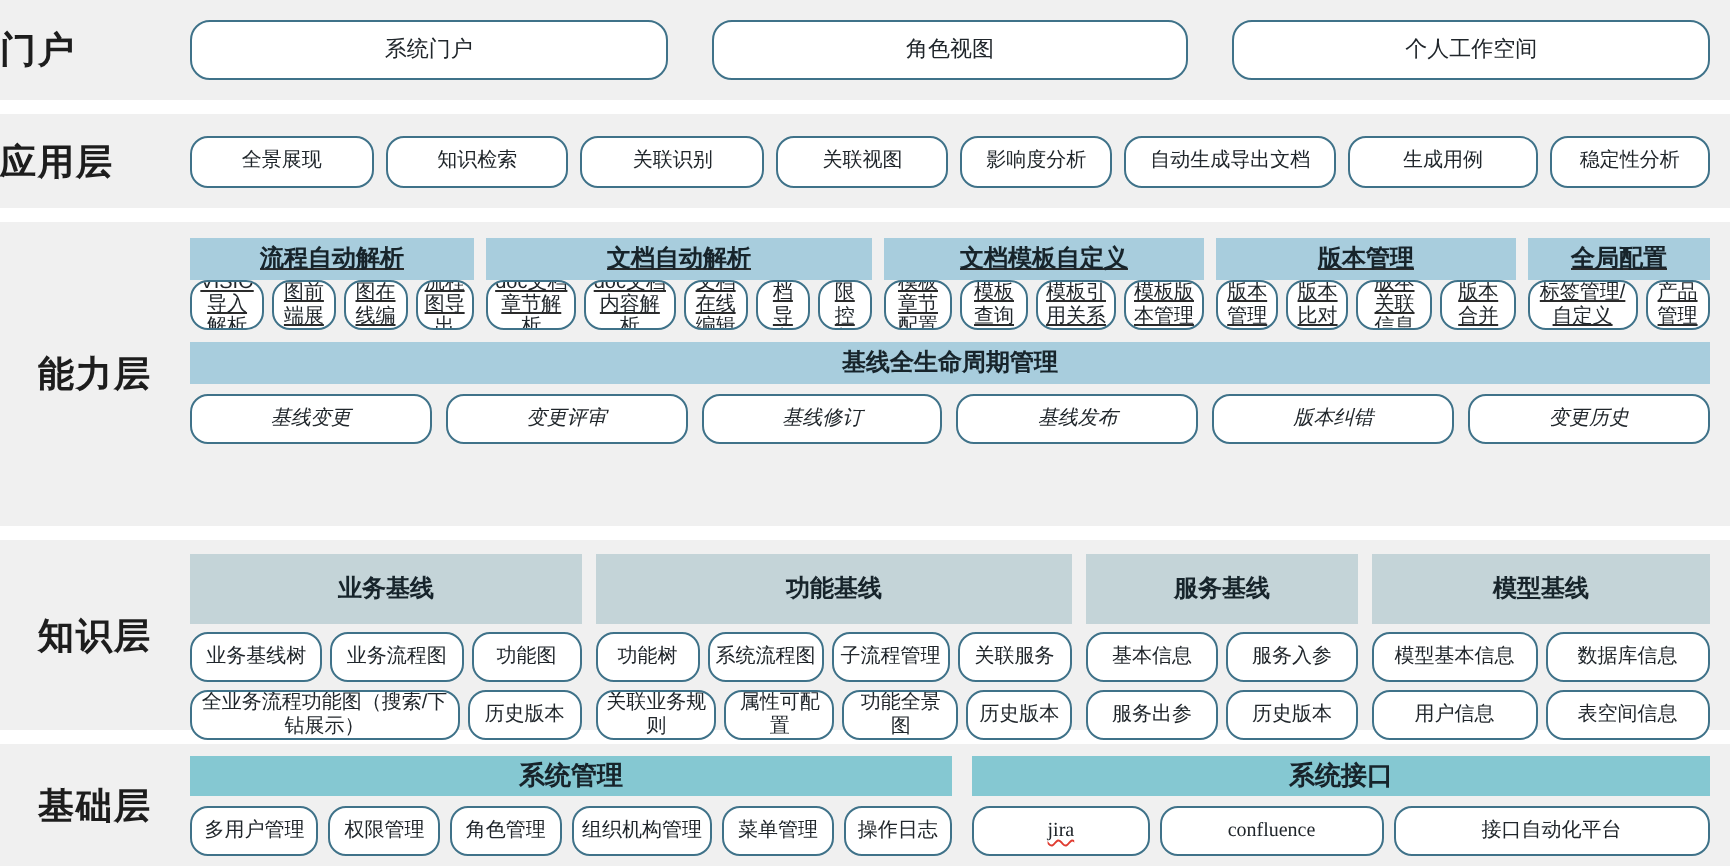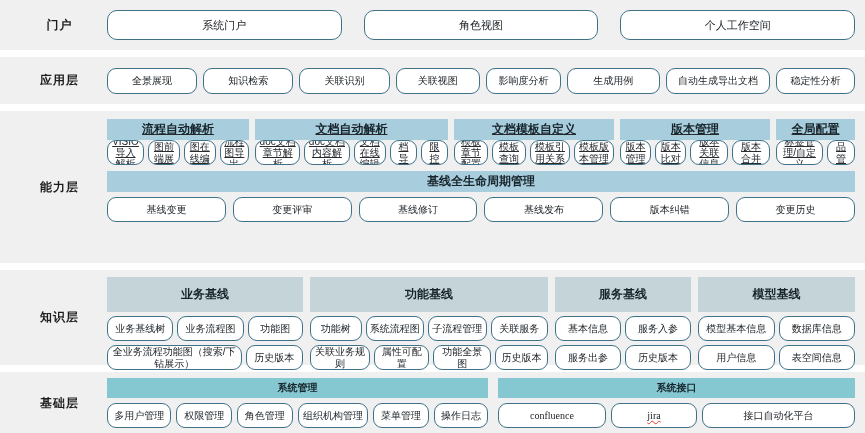--- a/index.html
+++ b/index.html
@@ -23,27 +23,25 @@
   .layer-row {
     position: relative;
     display: flex;
     align-items: center;
     background: #f0f0f0;
     box-sizing: border-box;
   }
   .layer-label {
     width: 95px;
     flex: 0 0 95px;
-    text-align: center;
     font-weight: bold;
-    font-size: 12px;
+    font-size: 18px;
     letter-spacing: 1px;
     color: #1d1d1d;
     user-select: none;
-    padding-left: 12px;
   }
   .layer-body {
     flex: 1 1 auto;
     padding-right: 10px;
     box-sizing: border-box;
   }
   .row-gap { height: 7px; background: #ffffff; }
 
   
   .pill {
@@ -91,21 +89,21 @@
   .grp-line .pill { height: 25px; }
 
   .life-block { display: flex; flex-direction: column; gap: 5px; }
   .life-head {
     background: #a8cddd;
     height: 21px;
     display: flex; align-items: center; justify-content: center;
     font-size: 12px; font-weight: bold; color: #17242b;
   }
   .life-line { display: flex; gap: 7px; }
-  .life-line .pill { height: 25px; flex: 1 1 0; }
+  .life-line .pill { height: 25px; flex: 1 1 0; font-style: italic; }
 
   
   .know-row { height: 95px; align-items: stretch; }
   .know-row .layer-label { display: flex; align-items: center; justify-content: center; }
   .know-body { padding: 7px 10px 7px 0; }
   .know-groups { display: flex; gap: 7px; align-items: stretch; }
   .know-group { display: flex; flex-direction: column; gap: 4px; }
   .know-head {
     background: #c4d4d8;
     height: 35px;
@@ -117,21 +115,21 @@
 
   
   .base-row { height: 62px; align-items: stretch; }
   .base-row .layer-label { display: flex; align-items: center; justify-content: center; }
   .base-body { padding: 6px 10px 6px 0; display: flex; gap: 10px; }
   .base-group { display: flex; flex-direction: column; gap: 5px; }
   .base-head {
     background: #85c8d2;
     height: 21px;
     display: flex; align-items: center; justify-content: center;
-    font-size: 10px; font-weight: bold; color: #17242b;
+    font-size: 13px; font-weight: bold; color: #17242b;
   }
   .base-line { display: flex; gap: 5px; font-family: Liberation Serif, serif; }
   .base-line .pill { height: 25px; }
 
   .spell {
     text-decoration: underline wavy #e03c31;
     text-decoration-skip-ink: none;
     text-underline-offset: 1px;
   }
 </style>
@@ -154,22 +152,22 @@
 
   <div class="layer-row app-row">
     <div class="layer-label">应用层</div>
     <div class="layer-body">
       <div class="app-strip">
         <div class="pill" style="flex:1.08">全景展现</div>
         <div class="pill" style="flex:1.08">知识检索</div>
         <div class="pill" style="flex:1.08">关联识别</div>
         <div class="pill" style="flex:1.0">关联视图</div>
         <div class="pill" style="flex:0.86">影响度分析</div>
+        <div class="pill" style="flex:1.28">自动生成导出文档</div>
         <div class="pill" style="flex:1.12">生成用例</div>
-        <div class="pill" style="flex:1.28">自动生成导出文档</div>
         <div class="pill" style="flex:0.92">稳定性分析</div>
       </div>
     </div>
   </div>
   <div class="row-gap"></div>
 
   <div class="layer-row cap-row">
     <div class="layer-label">能力层</div>
     <div class="layer-body cap-body">
 
@@ -337,24 +335,24 @@
           <div class="pill" style="flex:0.93">角色管理</div>
           <div class="pill" style="flex:1.22">组织机构管理</div>
           <div class="pill" style="flex:0.93">菜单管理</div>
           <div class="pill" style="flex:0.9">操作日志</div>
         </div>
       </div>
 
       <div class="base-group" style="flex:1 1 auto">
         <div class="base-head">系统接口</div>
         <div class="base-line">
-          <div class="pill" style="flex:1.0">confluence</div>
           <div class="pill" style="flex:0.78">
               <span class="spell">jira</span>
             </div>
+          <div class="pill" style="flex:1.0">confluence</div>
           <div class="pill" style="flex:1.45">接口自动化平台</div>
         </div>
       </div>
 
     </div>
   </div>
 
 </div>
 
 </body></html>

